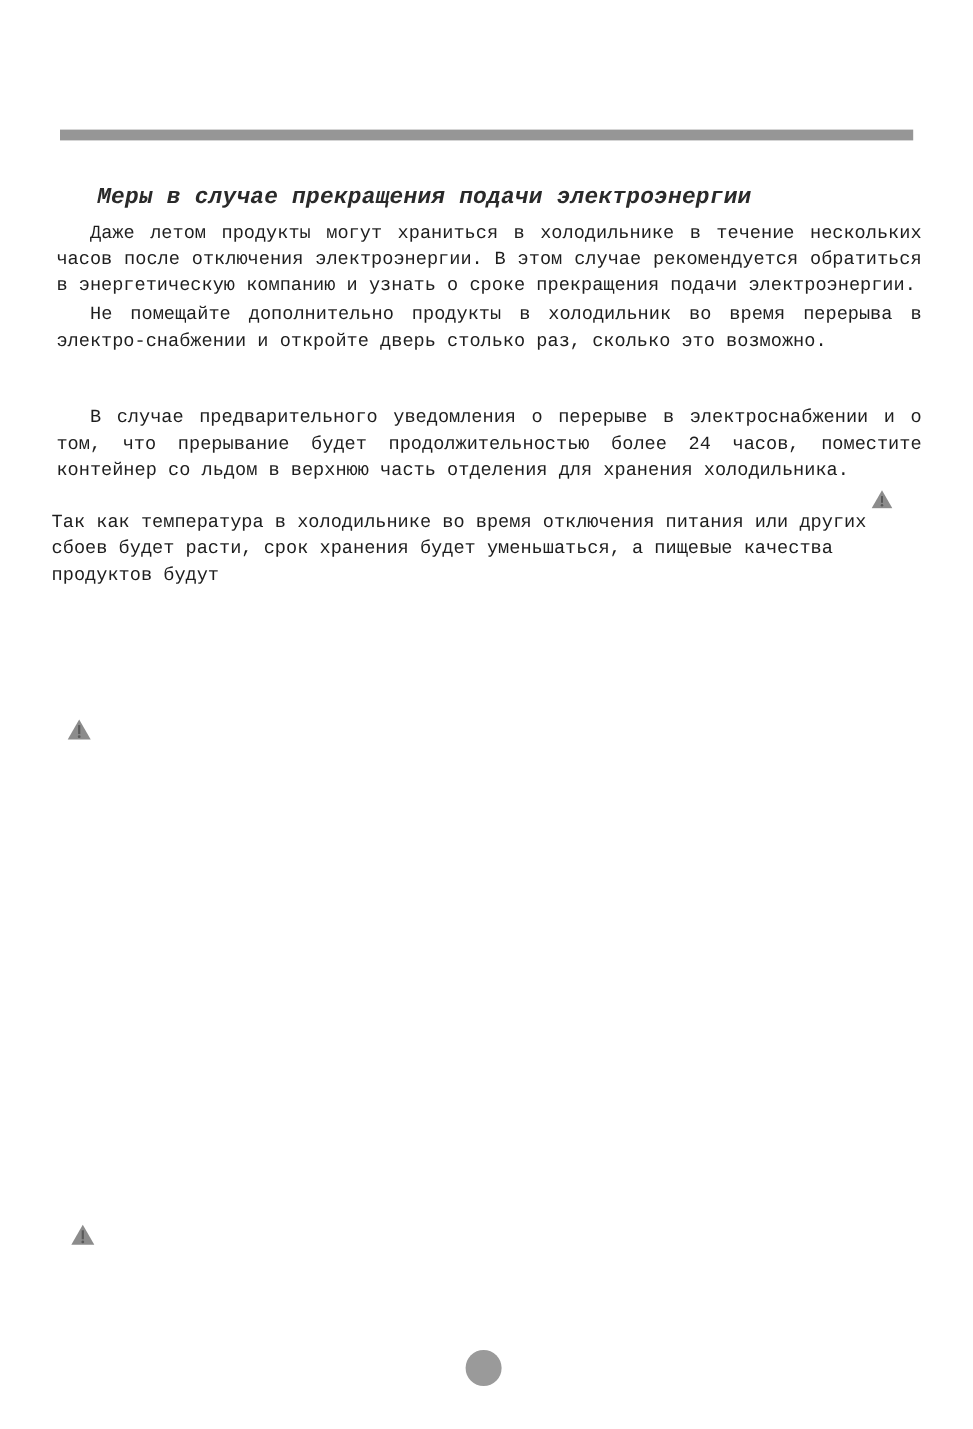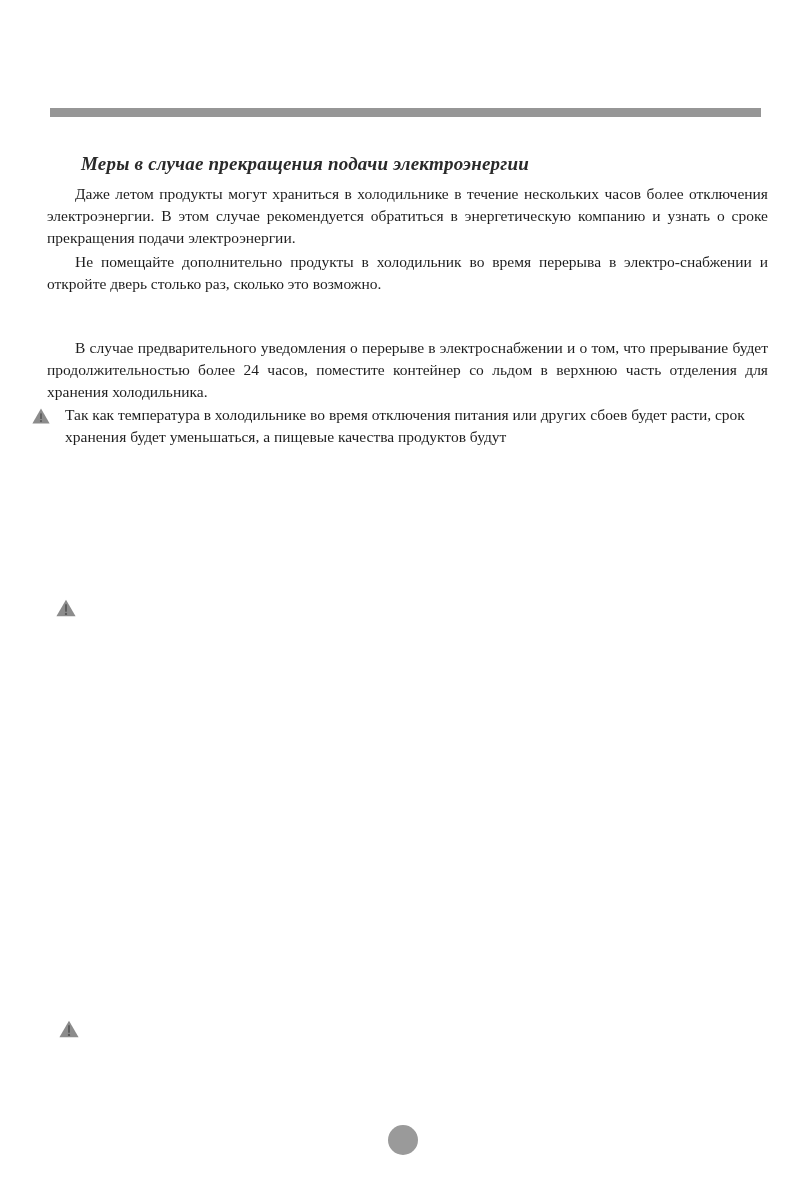--- a/index.html
+++ b/index.html
@@ -5,21 +5,21 @@
   html, body {
     margin: 0;
     padding: 0;
     background: #ffffff;
   }
   .page {
     position: relative;
     width: 811px;
     height: 1191px;
     background: #ffffff;
-    font-family: Liberation Serif, serif;
+    font-family: Liberation Mono, monospace;
     color: #1e1e1e;
     overflow: hidden;
   }
   .top-rule {
     position: absolute;
     left: 50px;
     top: 108px;
     width: 711px;
     height: 9px;
     background: #969696;
@@ -44,25 +44,26 @@
     line-height: 22px;
     text-align: justify;
     text-indent: 28px;
     color: #1e1e1e;
   }
   .para-1 { top: 183px; }
   .para-2 { top: 251px; }
   .para-3 { top: 337px; }
   .warning-item {
     position: absolute;
-    left: 32px;
+    left: 43px;
     top: 404px;
     width: 716px;
     display: flex;
-    align-items: flex-start;
+    align-items: flex-end;
+    flex-direction: column;
   }
   .warning-item .w-icon {
     flex: 0 0 auto;
     width: 18px;
     height: 16px;
     margin-top: 4px;
     margin-right: 15px;
   }
   .warning-item .w-text {
     flex: 1 1 auto;
@@ -90,21 +91,21 @@
 </style>
 </head>
 <body>
 
 <div class="page">
 
   <div class="top-rule"></div>
 
   <h1 class="heading">Меры в случае прекращения подачи электроэнергии</h1>
 
-  <p class="para para-1">Даже летом продукты могут храниться в холодильнике в течение нескольких часов более отключения электроэнергии. В этом случае рекомендуется обратиться в энергетическую компанию и узнать о сроке прекращения подачи электроэнергии.</p>
+  <p class="para para-1">Даже летом продукты могут храниться в холодильнике в течение нескольких часов после отключения электроэнергии. В этом случае рекомендуется обратиться в энергетическую компанию и узнать о сроке прекращения подачи электроэнергии.</p>
 
   <p class="para para-2">Не помещайте дополнительно продукты в холодильник во время перерыва в электро-снабжении и откройте дверь столько раз, сколько это возможно.</p>
 
   <p class="para para-3">В случае предварительного уведомления о перерыве в электроснабжении и о том, что прерывание будет продолжительностью более 24 часов, поместите контейнер со льдом в верхнюю часть отделения для хранения холодильника.</p>
 
   <div class="warning-item">
     <span class="w-icon">
       <svg width="18" height="16" viewBox="0 0 24 21" aria-hidden="true">
         <path d="M12 0.5 L23.5 20.5 H0.5 Z" fill="#8c8c8c"></path>
         <rect x="10.9" y="7" width="2.2" height="7.5" fill="#5a5a5a"></rect>

